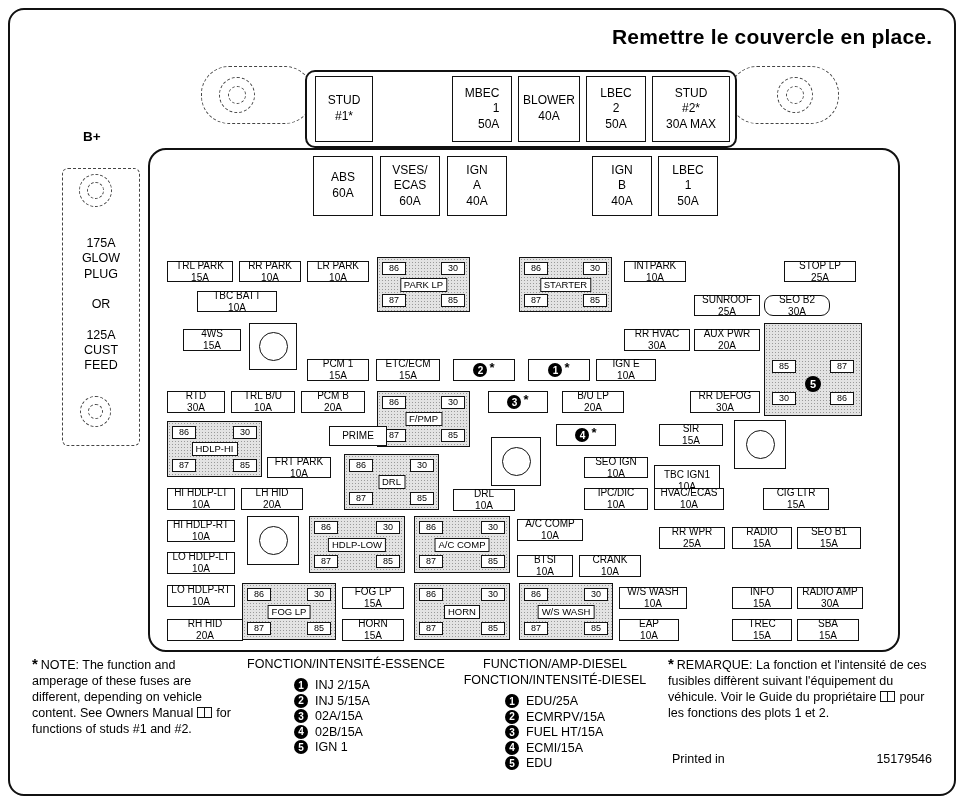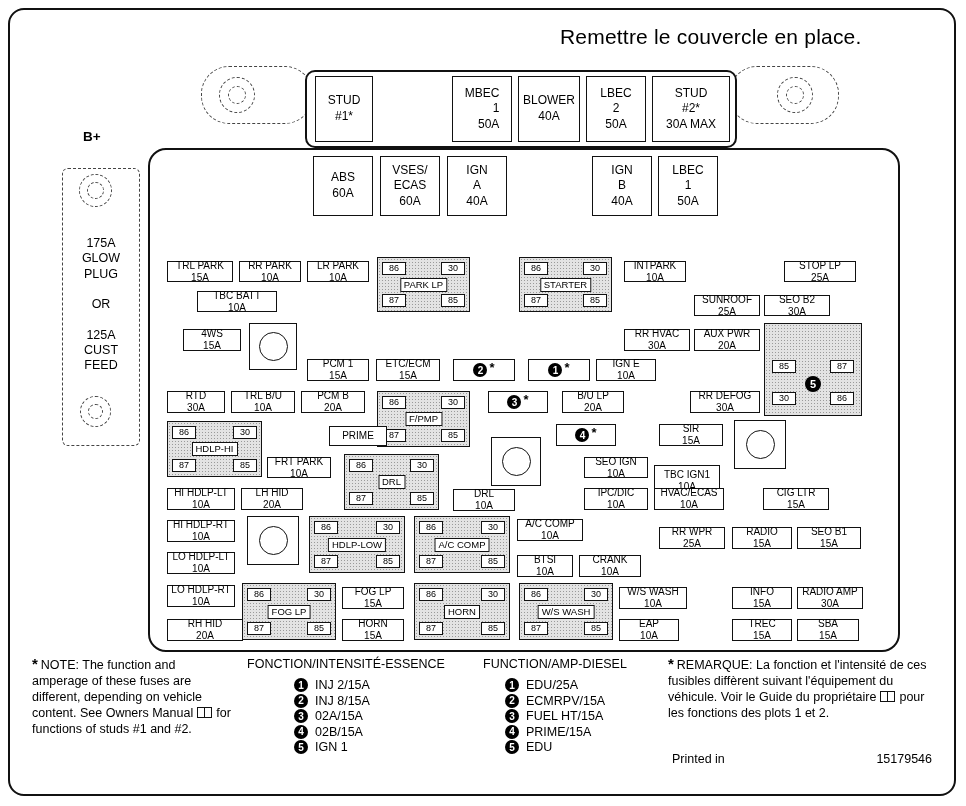--- a/index.html
+++ b/index.html
@@ -58,21 +58,21 @@
   .legend-item { display:flex; align-items:center; gap:7px; font-size:12.5px; height:15.5px; }
   .footer-text { position:absolute; font-size:12.5px; }
 </style>
 </head>
 <body>
 
 <div class="sheet">
 
   <div class="outer-border"></div>
 
-  <div class="hdr" style="left:560px; top:25px;">Remettre le couvercle en place.</div>
+  <div class="hdr" style="left:612px; top:25px;font-weight:bold;">Remettre le couvercle en place.</div>
 
   <div class="dashed-tab" style="left:201px; top:66px; width:112px; height:58px;"></div>
   <div class="dashed-tab" style="left:729px; top:66px; width:110px; height:58px;"></div>
 
   <div class="top-strip"></div>
   <div class="bolt" style="left:219px; top:77px; width:36px; height:36px;"></div>
   <div class="bolt" style="left:228px; top:86px; width:18px; height:18px;"></div>
   <div class="bolt" style="left:777px; top:77px; width:36px; height:36px;"></div>
   <div class="bolt" style="left:786px; top:86px; width:18px; height:18px;"></div>
 
@@ -145,21 +145,21 @@
   </div>
   <div class="fuse" style="left:624px; top:261px; width:62px; height:21px;">INTPARK
 10A</div>
   <div class="fuse" style="left:784px; top:261px; width:72px; height:21px;">STOP LP
 25A</div>
 
   <div class="fuse" style="left:197px; top:291px; width:80px; height:21px;">TBC BATT
 10A</div>
   <div class="fuse" style="left:694px; top:295px; width:66px; height:21px;">SUNROOF
 25A</div>
-  <div class="fuse" style="left:764px; top:295px; width:66px; height:21px;">SEO B2
+  <div class="fuse" style="left:764px; top:295px; width:66px; height:21px;border-radius:9px;">SEO B2
 30A</div>
 
   <div class="fuse" style="left:183px; top:329px; width:58px; height:22px;">4WS
 15A</div>
   <div class="crelay" style="left:249px; top:323px; width:48px; height:47px;"></div>
   <div class="fuse" style="left:624px; top:329px; width:66px; height:22px;">RR HVAC
 30A</div>
   <div class="fuse" style="left:694px; top:329px; width:66px; height:22px;">AUX PWR
 20A</div>
   <div class="relay" style="left:764px; top:323px; width:98px; height:93px;">
@@ -333,55 +333,56 @@
 
   <div class="legend" style="left:246px; top:656px; width:200px;">
     <div class="legend-title">FONCTION/INTENSITÉ-ESSENCE</div>
     <div class="legend-items" style="margin-left:48px;">
       <div class="legend-item">
         <span class="ncirc">1</span>
         <span>INJ 2/15A</span>
       </div>
       <div class="legend-item">
         <span class="ncirc">2</span>
-        <span>INJ 8/15A</span>
+        <span>INJ 5/15A</span>
       </div>
       <div class="legend-item">
         <span class="ncirc">3</span>
         <span>02A/15A</span>
       </div>
       <div class="legend-item">
         <span class="ncirc">4</span>
         <span>02B/15A</span>
       </div>
       <div class="legend-item">
         <span class="ncirc">5</span>
         <span>IGN 1</span>
       </div>
     </div>
   </div>
 
   <div class="legend" style="left:455px; top:656px; width:200px;">
     <div class="legend-title">FUNCTION/AMP-DIESEL</div>
+    <div class="legend-title">FONCTION/INTENSITÉ-DIESEL</div>
     <div class="legend-items" style="margin-left:50px;">
       <div class="legend-item">
         <span class="ncirc">1</span>
         <span>EDU/25A</span>
       </div>
       <div class="legend-item">
         <span class="ncirc">2</span>
         <span>ECMRPV/15A</span>
       </div>
       <div class="legend-item">
         <span class="ncirc">3</span>
         <span>FUEL HT/15A</span>
       </div>
       <div class="legend-item">
         <span class="ncirc">4</span>
-        <span>PRIME/15A</span>
+        <span>ECMI/15A</span>
       </div>
       <div class="legend-item">
         <span class="ncirc">5</span>
         <span>EDU</span>
       </div>
     </div>
   </div>
 
   <div class="note" style="left:668px; top:654px; width:266px;">
     <span class="note-star">*</span><span>REMARQUE:  La fonction et l'intensité de ces fusibles diffèrent suivant l'équipement du véhicule. Voir le Guide du propriétaire</span><span class="book-icon"></span><span>pour les fonctions des plots 1 et 2.</span>

